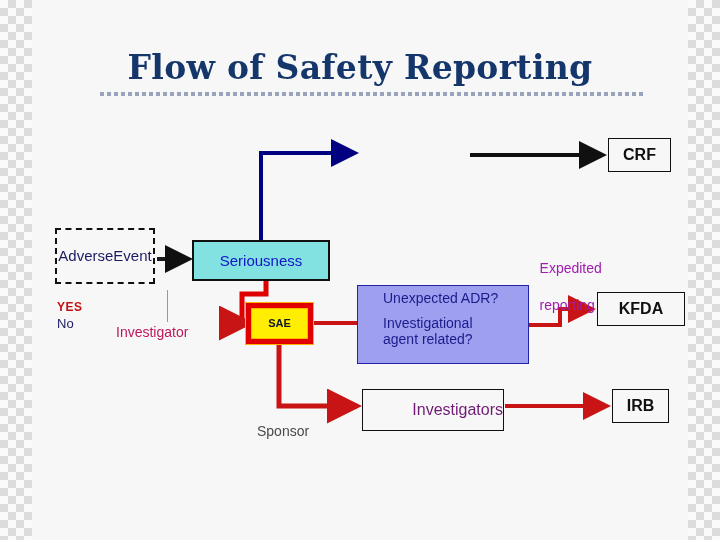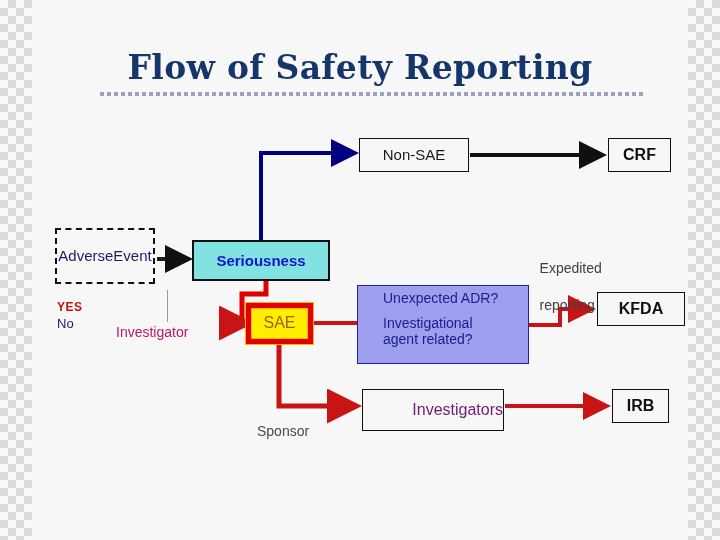--- a/index.html
+++ b/index.html
@@ -78,27 +78,27 @@
     border:2px dashed #101010;
     background:#f7f7f7;
     color:#1b1b64;font-size:15px;
     flex-direction:row;
   }
   
   #seriousness{
     left:192px;top:240px;width:138px;height:41px;
     border:2px solid #101010;
     background:#82e1e1;
-    color:#1414c8;font-size:15px;font-weight:bold;
+    color:#1414c8;font-size:15px;font-weight:normal;
   }
   
   #sae{
     left:246px;top:303px;width:67px;height:41px;
     background:#ffee00;
-    color:#a16207;font-size:16px;font-weight:normal;
+    color:#0f172a;font-size:11px;font-weight:bold;
     border:5px solid #e00000;
     box-shadow:inset 0 0 0 1px #ffb400, 0 0 0 1px #ffb400;
   }
   
   #adr{
     left:357px;top:285px;width:172px;height:79px;
     border:1.5px solid #2222a8;
     background:#9f9ff0;
     color:#1b1b8c;font-size:14px;
     flex-direction:column;
@@ -129,21 +129,21 @@
     background:#f7f7f7;
     color:#101010;font-size:16px;font-weight:bold;
   }
 
   
   .label{position:absolute;white-space:pre;}
   #lbl-yes{left:57px;top:300px;color:#c01414;font-size:12px;font-weight:bold;letter-spacing:.5px;}
   #lbl-no{left:57px;top:316px;color:#1b1b64;font-size:13px;}
   #lbl-investigator{left:116px;top:324px;color:#be185d;font-size:14px;}
   #lbl-sponsor{left:257px;top:423px;color:#4a4a4a;font-size:14px;}
-  #lbl-expedited{left:524px;top:241px;color:#404040;font-size:14px;line-height:1.3;}
+  #lbl-expedited{left:524px;top:241px;color:#a21caf;font-size:14px;line-height:1.3;}
 
   
   #grey-tick{
     position:absolute;left:167px;top:290px;width:1px;height:32px;background:#9a9a9a;
   }
 
   
   #wires{position:absolute;left:0;top:0;width:720px;height:540px;pointer-events:none;}
 </style>
 </head>
@@ -180,23 +180,20 @@
 
     <path d="M313,323 L359,323" stroke="#c81414" stroke-width="4" fill="none"></path>
 
     <path d="M529,325 L560,325 L560,309 L592,309" stroke="#c81414" stroke-width="4" fill="none" marker-end="url(#ar-red)"></path>
 
     <path d="M279,345 L279,406 L357,406" stroke="#c81414" stroke-width="5" fill="none" marker-end="url(#ar-red)"></path>
 
     <path d="M505,406 L607,406" stroke="#c81414" stroke-width="4" fill="none" marker-end="url(#ar-red)"></path>
   </svg>
 
-  <div class="node" id="nonsae">
-    <span>Non-SAE</span>
-  </div>
 
   <div class="node" id="crf">
     <span>CRF</span>
   </div>
 
   <div class="node" id="adverse">
     <span>Adverse</span>
     <span>Event</span>
   </div>
 

